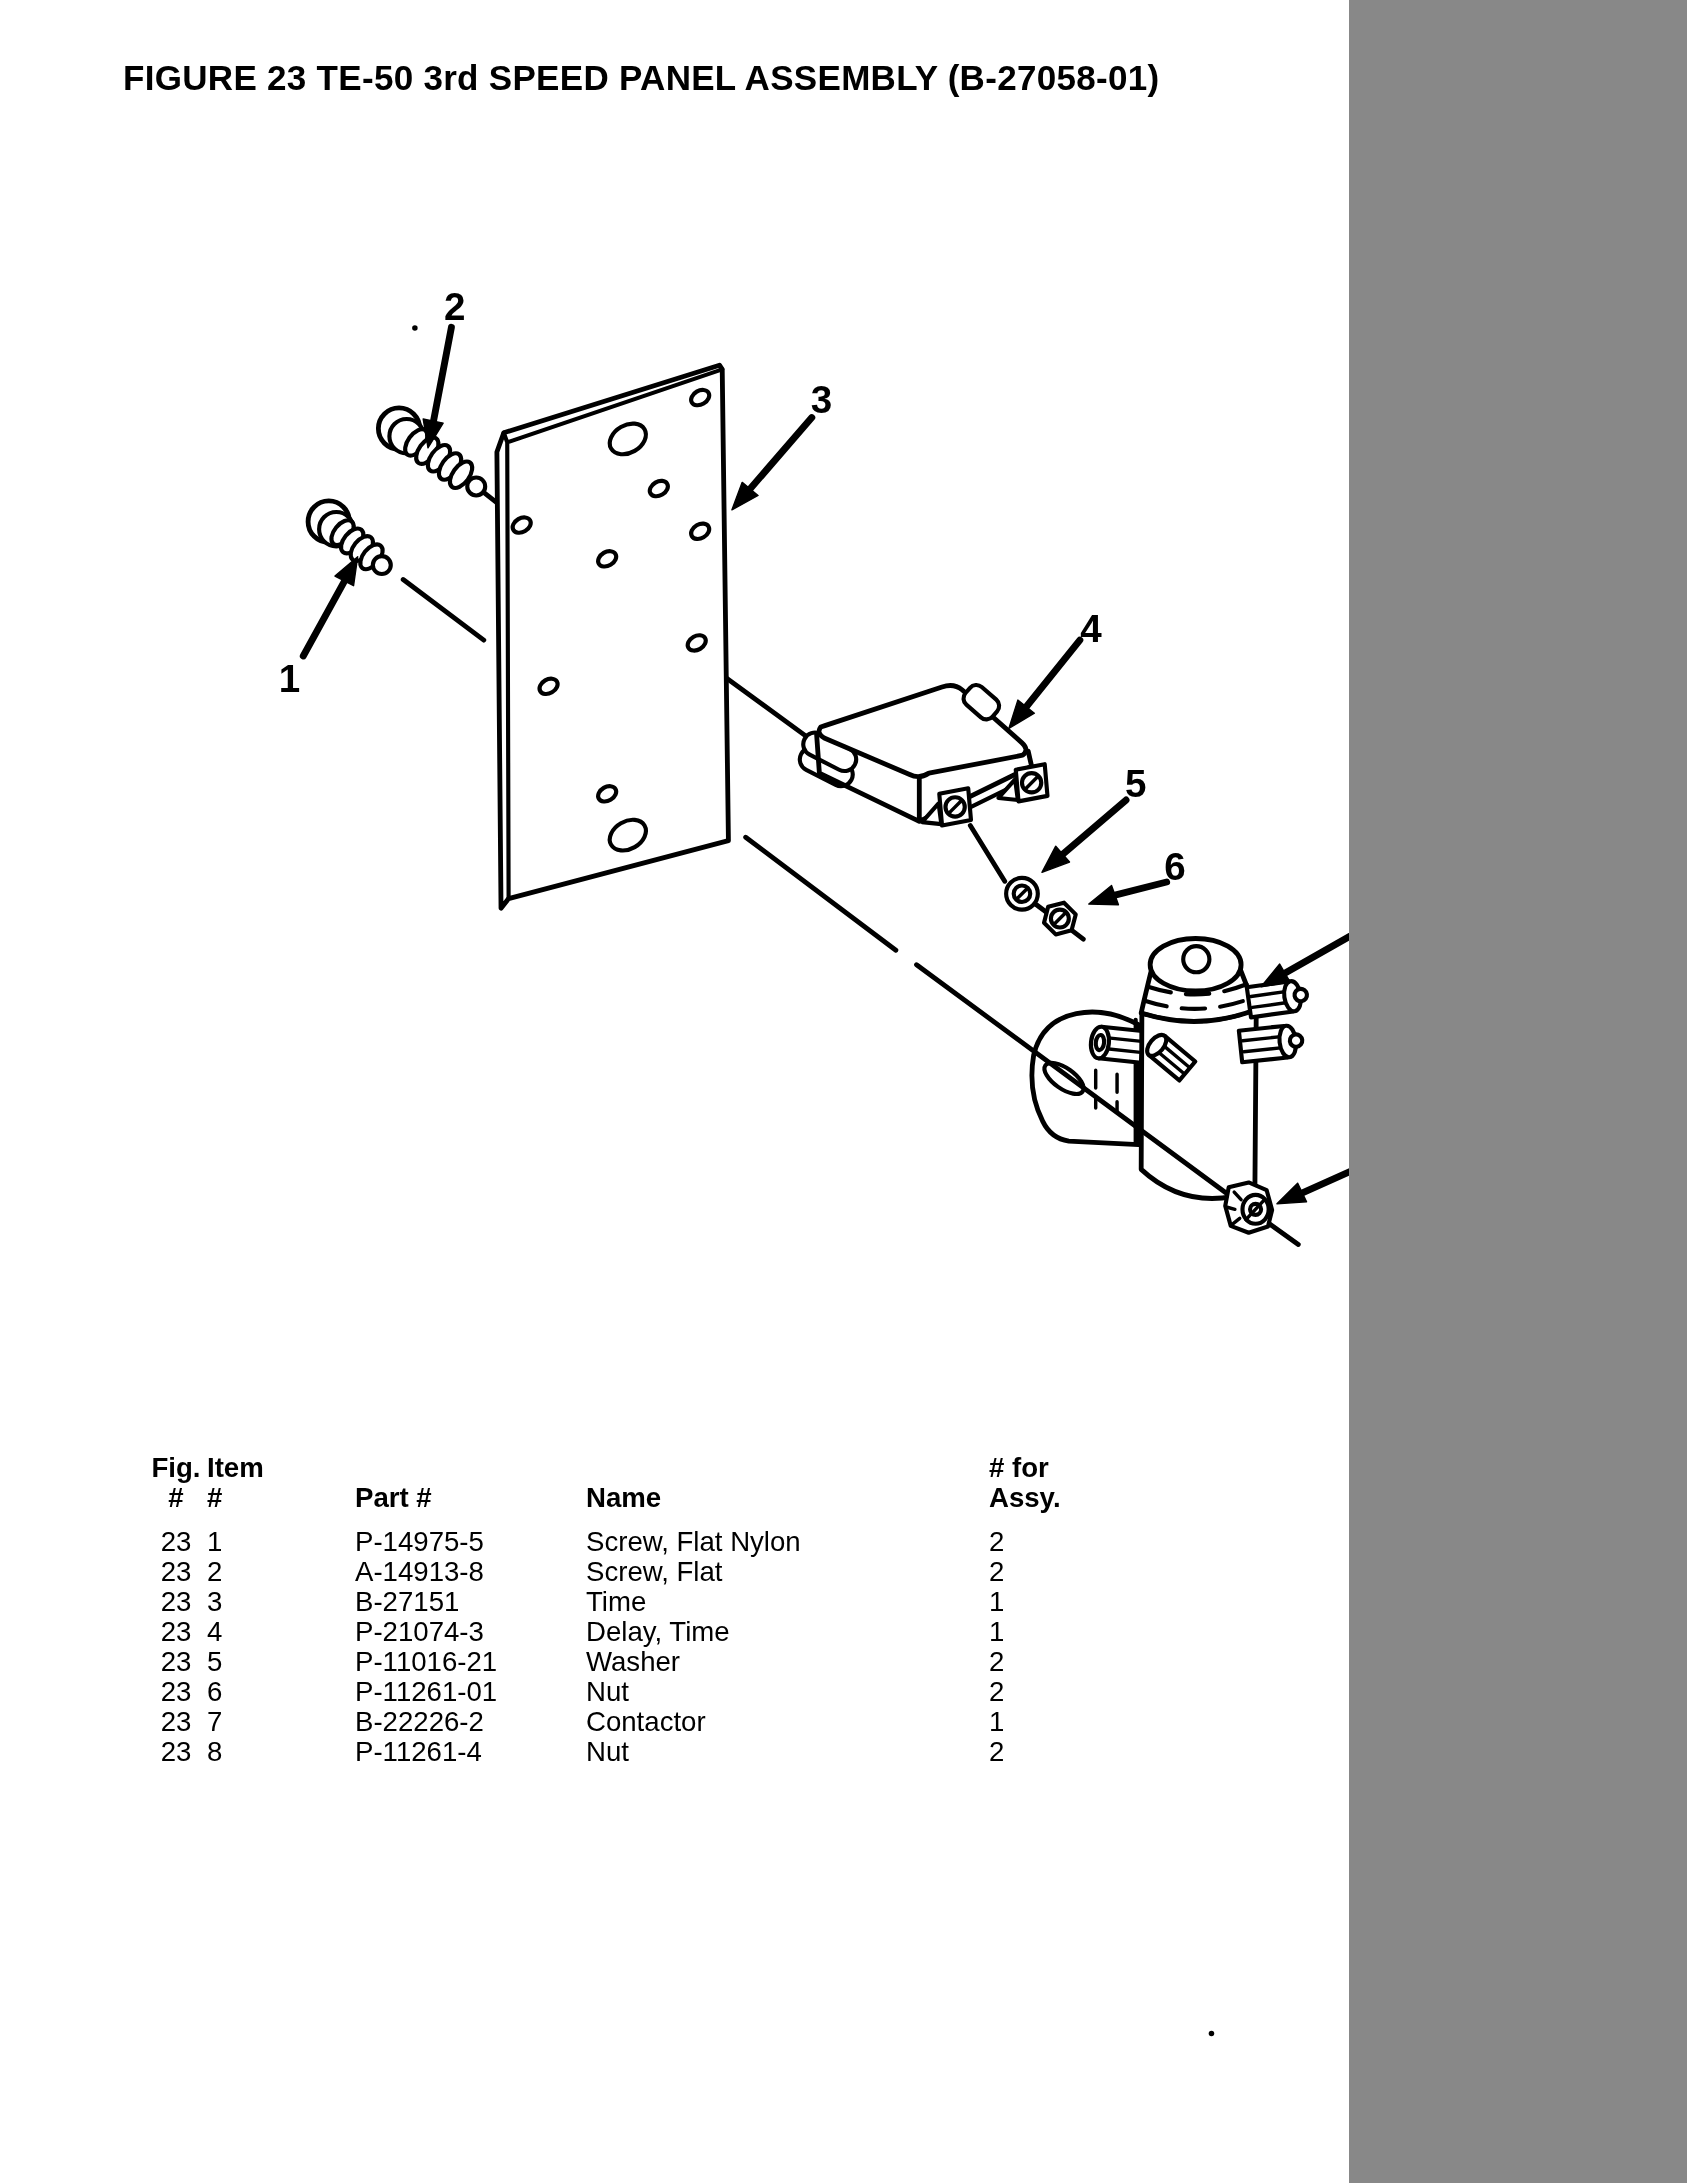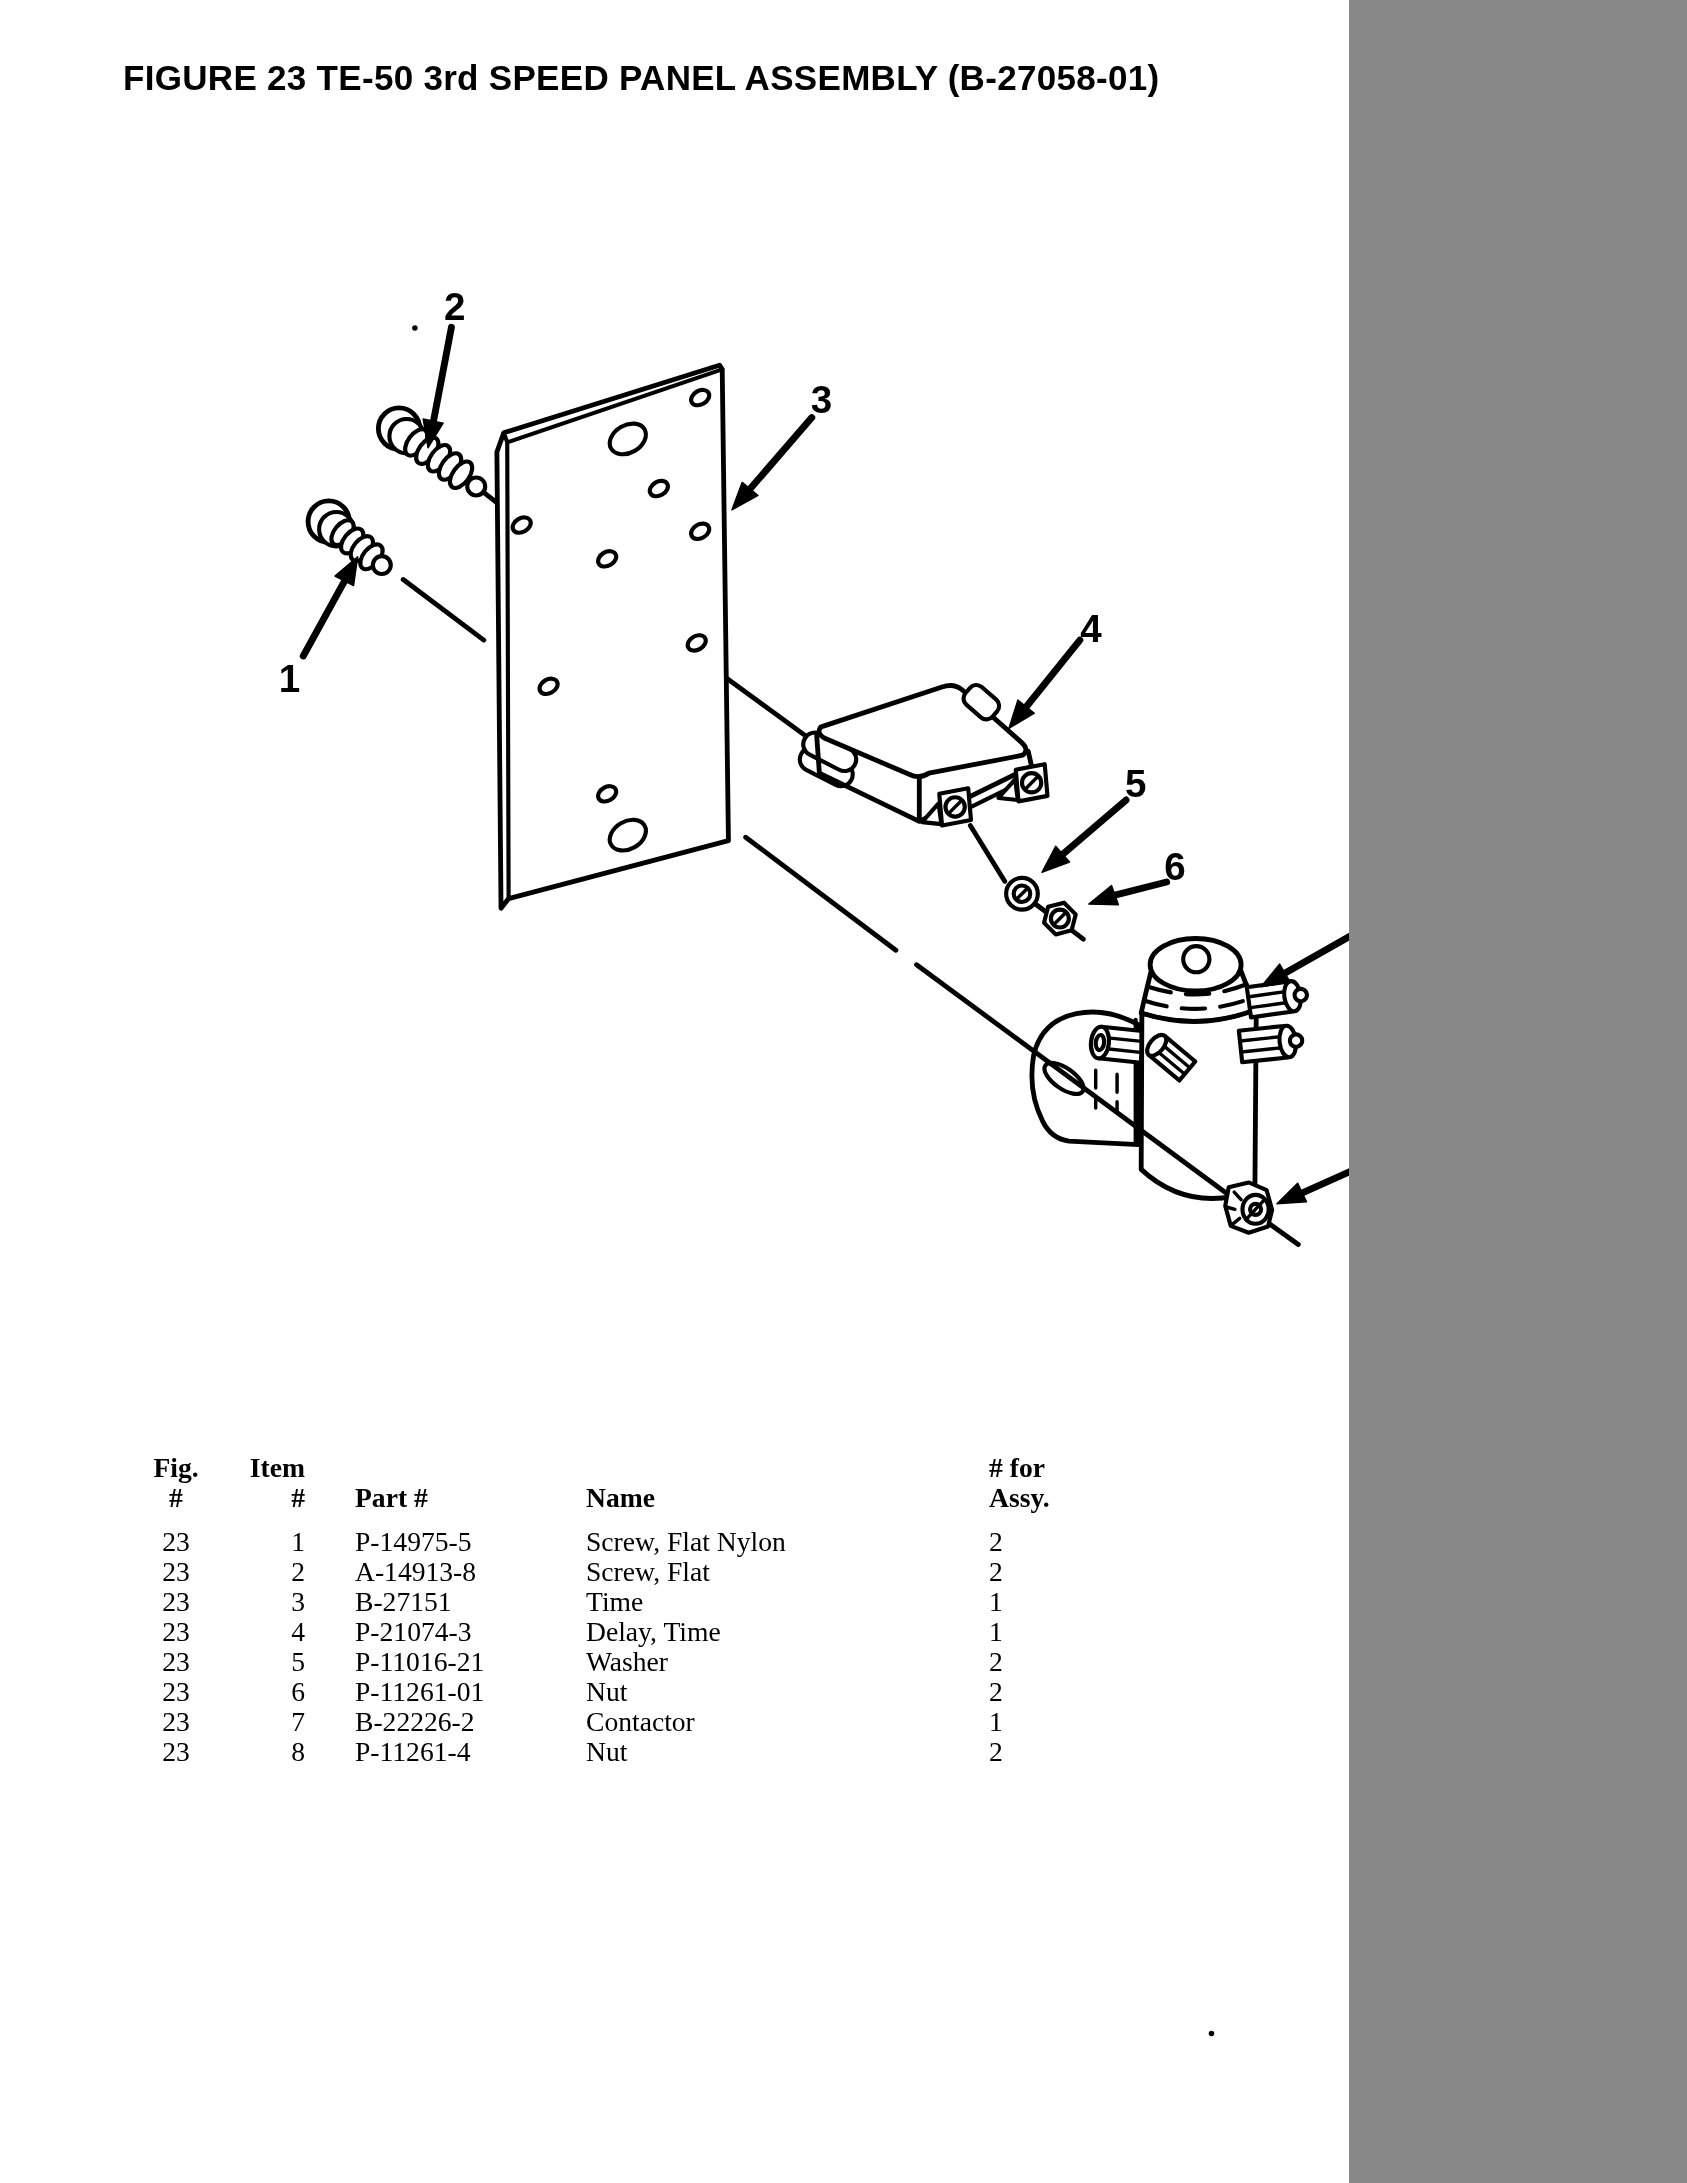--- a/index.html
+++ b/index.html
@@ -13,25 +13,25 @@
   .w6{fill:#fff;stroke:#000;stroke-width:6;stroke-linejoin:round;}
   .ln7{fill:none;stroke:#000;stroke-width:7;stroke-linecap:round;stroke-linejoin:round;}
   .ln6{fill:none;stroke:#000;stroke-width:6;stroke-linecap:round;stroke-linejoin:round;}
   .ln5{fill:none;stroke:#000;stroke-width:5;stroke-linecap:round;}
   .axis{fill:none;stroke:#000;stroke-width:7;stroke-linecap:round;}
   .shaft{fill:none;stroke:#000;stroke-width:10;stroke-linecap:round;}
   .head{fill:#000;stroke:#000;stroke-width:2;stroke-linejoin:round;}
   .dash{fill:none;stroke:#000;stroke-width:6;stroke-linecap:round;stroke-dasharray:34 22;}
   
   .ptable{position:absolute;left:145px;top:1453px;font-size:27.6px;line-height:30px;}
-  .trow{display:grid;grid-template-columns:62px 124px 231px 427px 145px;height:30px;font-family:Liberation Serif, serif;}
+  .trow{display:grid;grid-template-columns:62px 124px 231px 427px 145px;height:30px;}
   .rrow{height:30px;}
   .hdr{font-weight:bold;}
   .c-fig{text-align:center;}
-  .c-item{text-align:right;padding-right:26px;}
+  .c-item{text-align:left;padding-right:26px;}
   .c-part{padding-left:24px;}
   .c-name{padding-left:24px;}
   .c-qty{text-align:left;}
   .rows{margin-top:14px;}
   .pageno{position:absolute;left:1472px;top:2059px;font-size:27.6px;}
   .return-wrap{position:absolute;left:25px;top:2067px;}
 </style>
 </head>
 <body>
 

